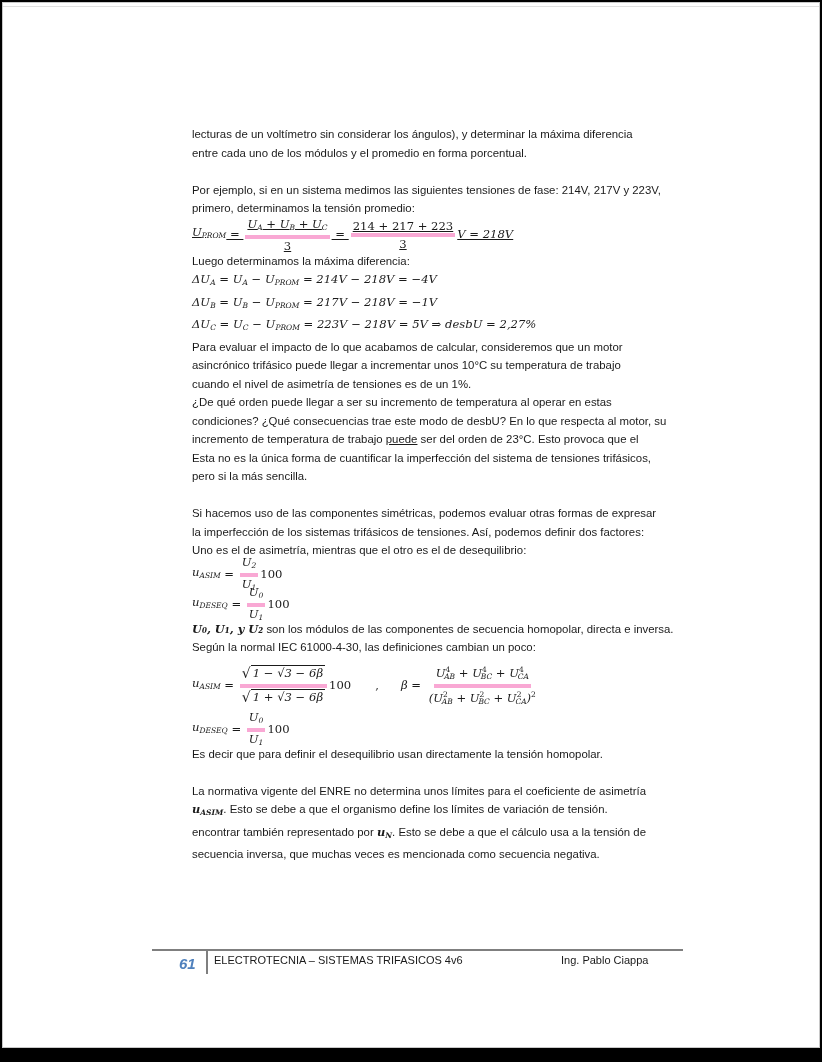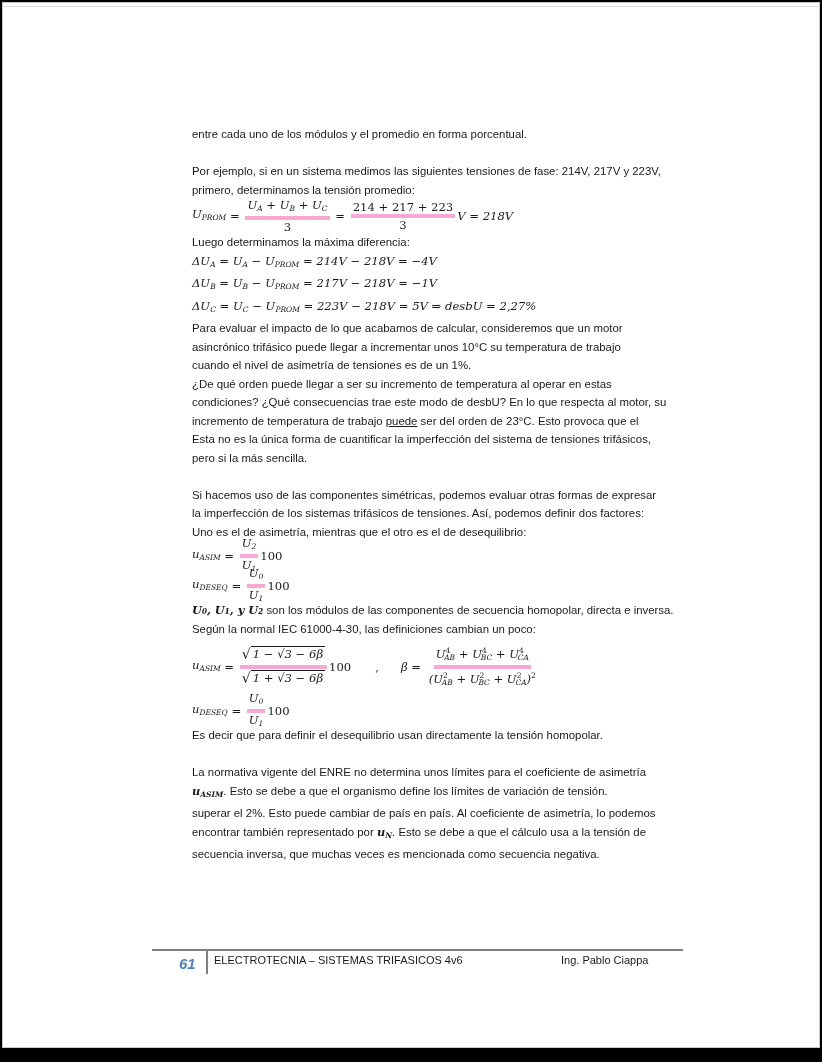--- a/index.html
+++ b/index.html
@@ -19,39 +19,40 @@
   .p { margin: 0; white-space: nowrap; }
   .blank { height: 18.5px; }
   .m { font-family: "DejaVu Serif", "Liberation Serif", serif; font-style: italic; font-size: 11.6px; }
   .mr { font-family: "DejaVu Serif", "Liberation Serif", serif; font-style: normal; }
   .sub { font-size: 7.5px; vertical-align: -2px; font-style: italic; }
   .sup { font-size: 7.5px; vertical-align: 5px; }
   .frac { display: inline-flex; flex-direction: column; align-items: center; vertical-align: middle; margin: 0 2px; line-height: 14px; }
   .frac .num { border-bottom: 4px solid #f9a8d4; padding: 0 2px; }
   .frac .den { padding: 0 2px; }
   .eqline { display: flex; align-items: center; white-space: nowrap; }
-  .eqtall { height: 34px; }
+  .eqtall { height: 34px; text-decoration: underline; }
   .u { text-decoration: underline; }
   .b { font-weight: bold; font-style: italic; font-family: "DejaVu Serif", serif; text-align: right; }
   .sqrt { display: inline-flex; align-items: flex-end; }
   .sqrt .rad { font-family: "DejaVu Sans", sans-serif; font-style: normal; font-size: 14px; line-height: 14px; }
   .sqrt .body { border-top: 1px solid #1a1a1a; padding: 0 2px; line-height: 14px; }
   .footer-line { position: absolute; left: 149px; top: 946px; width: 531px; height: 2px; background: #7f7f7f; }
   .footer-vbar { position: absolute; left: 203px; top: 947px; width: 2px; height: 24px; background: #7f7f7f; }
   .footer-pagenum { position: absolute; left: 176px; top: 952px; font-size: 15px; font-weight: bold; color: #4f81bd; }
   .footer-title { position: absolute; left: 211px; top: 951px; font-size: 11px; color: #1a1a1a; }
   .footer-author { position: absolute; left: 558px; top: 951px; font-size: 11px; color: #1a1a1a; }
 </style>
 </head>
 <body>
 
 <div class="page">
   <div class="page-topline"></div>
 
   <div class="content">
+    <p class="p">lecturas de un voltímetro sin considerar los ángulos), y determinar la máxima diferencia</p>
     <p class="p">entre cada uno de los módulos y el promedio en forma porcentual.</p>
     <div class="blank"></div>
     <p class="p">Por ejemplo, si en un sistema medimos las siguientes tensiones de fase: 214V, 217V y 223V,</p>
     <p class="p">primero, determinamos la tensión promedio:</p>
 
     <div class="eqline eqtall m">
       <span>U<span class="sub">PROM</span></span>
       <span class="mr">&nbsp;=&nbsp;</span>
       <span class="frac">
           <span class="num">U<span class="sub">A</span> + U<span class="sub">B</span> + U<span class="sub">C</span></span>
@@ -136,21 +137,20 @@
           <span class="den">U<span class="sub mr">1</span></span>
         </span>
       <span class="mr">100</span>
     </div>
 
     <p class="p">Es decir que para definir el desequilibrio usan directamente la tensión homopolar.</p>
     <div class="blank"></div>
 
     <p class="p">La normativa vigente del ENRE no determina unos límites para el coeficiente de asimetría</p>
     <p class="p"><span class="b">u<span class="sub">ASIM</span></span><span>. Esto se debe a que el organismo define los límites de variación de tensión.</span></p>
-    <p class="p">superar el 2%. Esto puede cambiar de país en país. Al coeficiente de asimetría, lo podemos</p>
     <p class="p"><span>encontrar también representado por </span><span class="b">u<span class="sub">N</span></span><span>. Esto se debe a que el cálculo usa a la tensión de</span></p>
     <p class="p">secuencia inversa, que muchas veces es mencionada como secuencia negativa.</p>
   </div>
 
   <div class="footer-line"></div>
   <div class="footer-vbar"></div>
   <div class="footer-pagenum" style="color: rgb(79, 129, 189); font-style: italic;">61</div>
   <div class="footer-title">ELECTROTECNIA – SISTEMAS TRIFASICOS 4v6</div>
   <div class="footer-author">Ing. Pablo Ciappa</div>
 </div>

